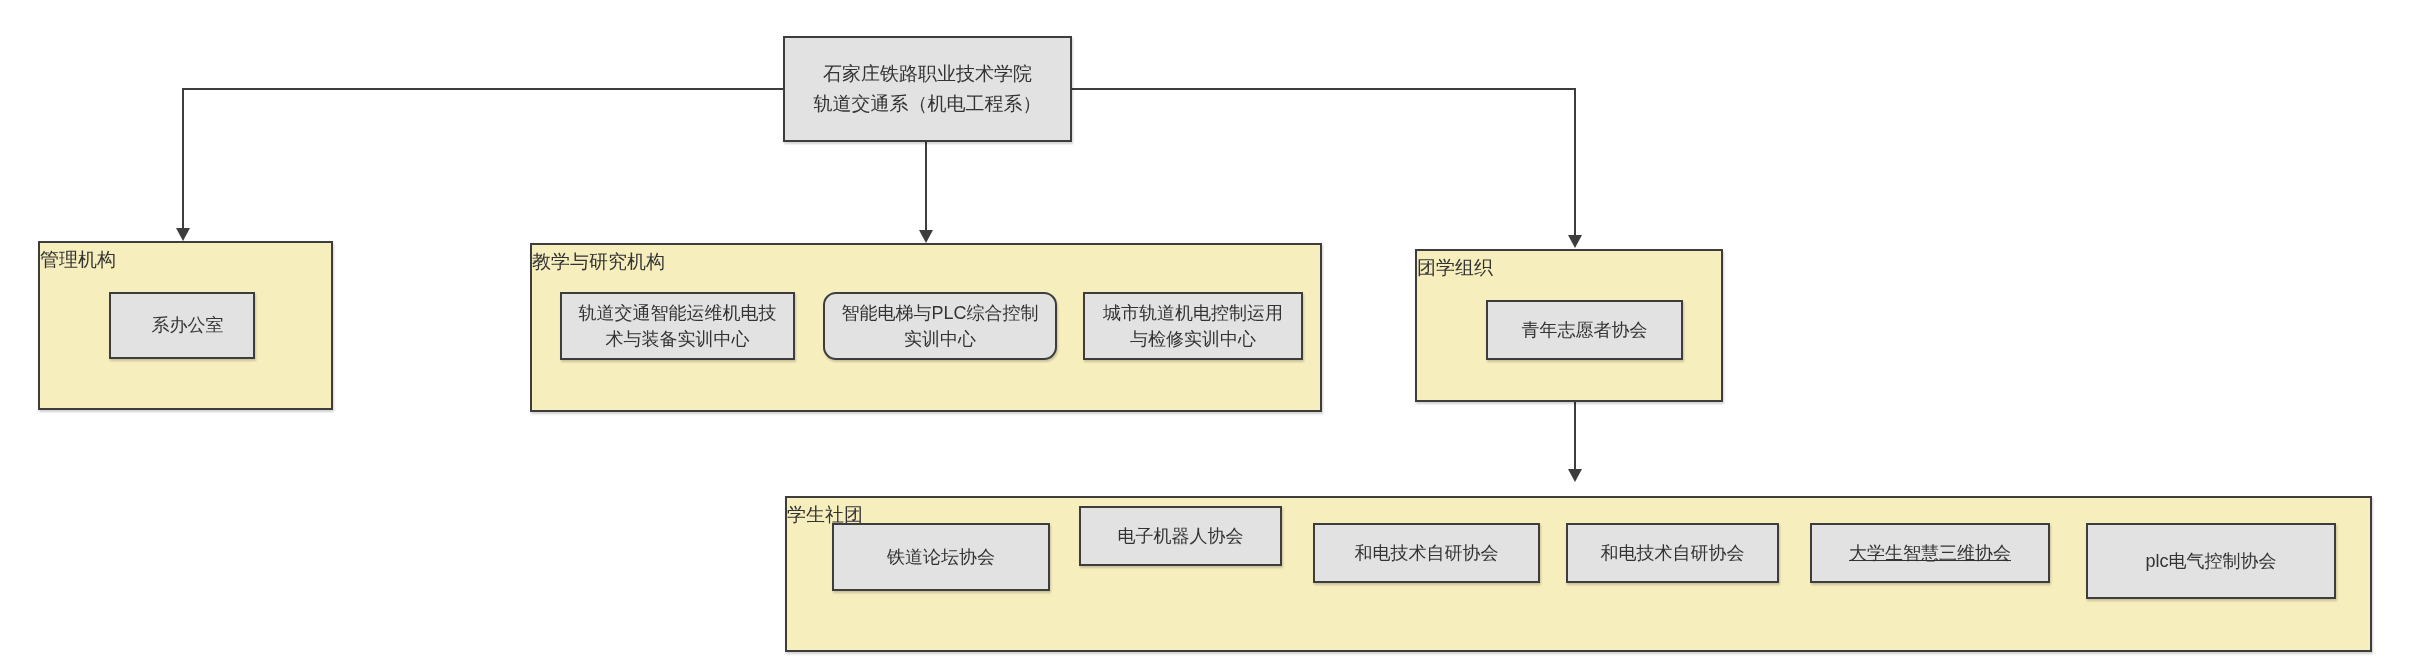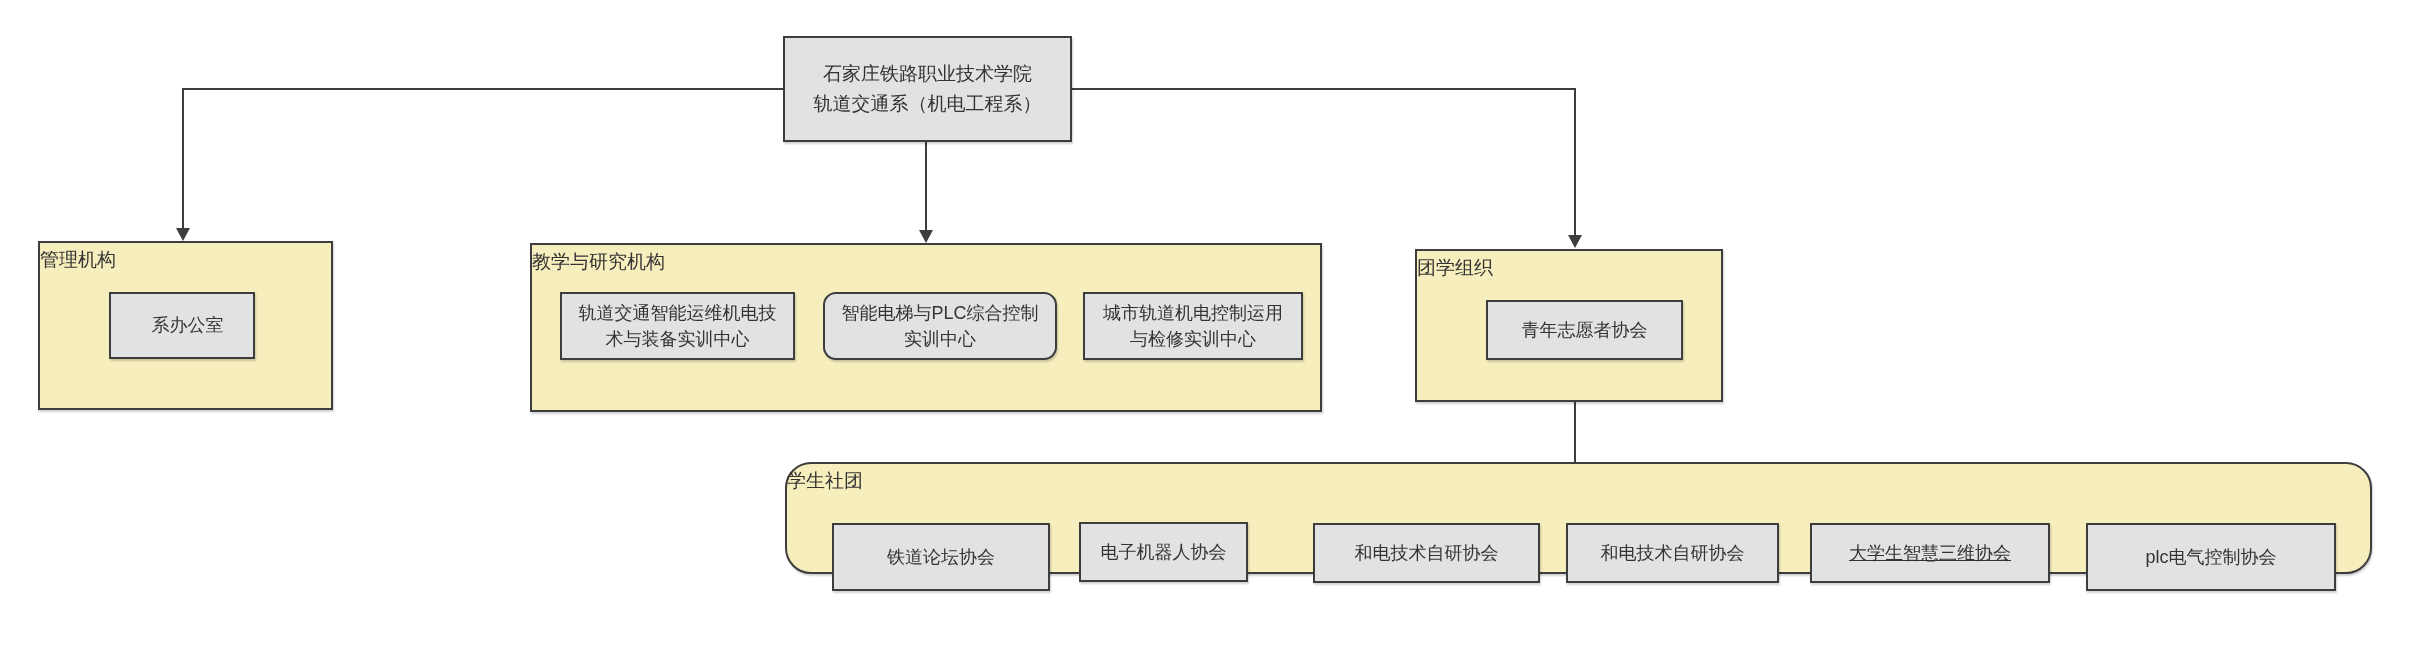--- a/index.html
+++ b/index.html
@@ -83,23 +83,23 @@
   </div>
   <div class="node" style="left:560px;top:292px;width:235px;height:68px;">轨道交通智能运维机电技术与装备实训中心</div>
   <div class="node" style="left:823px;top:292px;width:234px;height:68px;border-radius:13px;">智能电梯与PLC综合控制实训中心</div>
   <div class="node" style="left:1083px;top:292px;width:220px;height:68px;">城市轨道机电控制运用与检修实训中心</div>
 
   <div class="group" style="left:1415px;top:249px;width:308px;height:153px;">
     <div class="group-label">团学组织</div>
   </div>
   <div class="node" style="left:1486px;top:300px;width:197px;height:60px;">青年志愿者协会</div>
 
-  <div class="group" style="left:785px;top:462px;width:1587px;height:112px;border-radius:26px;">
+  <div class="group" style="left:785px;top:496px;width:1587px;height:156px;">
     <div class="group-label">学生社团</div>
   </div>
   <div class="node" style="left:832px;top:523px;width:218px;height:68px;">铁道论坛协会</div>
-  <div class="node" style="left:1079px;top:522px;width:169px;height:60px;">电子机器人协会</div>
+  <div class="node" style="left:1079px;top:506px;width:203px;height:60px;">电子机器人协会</div>
   <div class="node" style="left:1313px;top:523px;width:227px;height:60px;">和电技术自研协会</div>
   <div class="node" style="left:1566px;top:523px;width:213px;height:60px;">和电技术自研协会</div>
   <div class="node" style="left:1810px;top:523px;width:240px;height:60px;text-decoration:underline;">大学生智慧三维协会</div>
-  <div class="node" style="left:2086px;top:523px;width:250px;height:68px;">plc电气控制协会</div>
+  <div class="node" style="left:2086px;top:523px;width:250px;height:76px;">plc电气控制协会</div>
 
 </div>
 
 </body></html>

